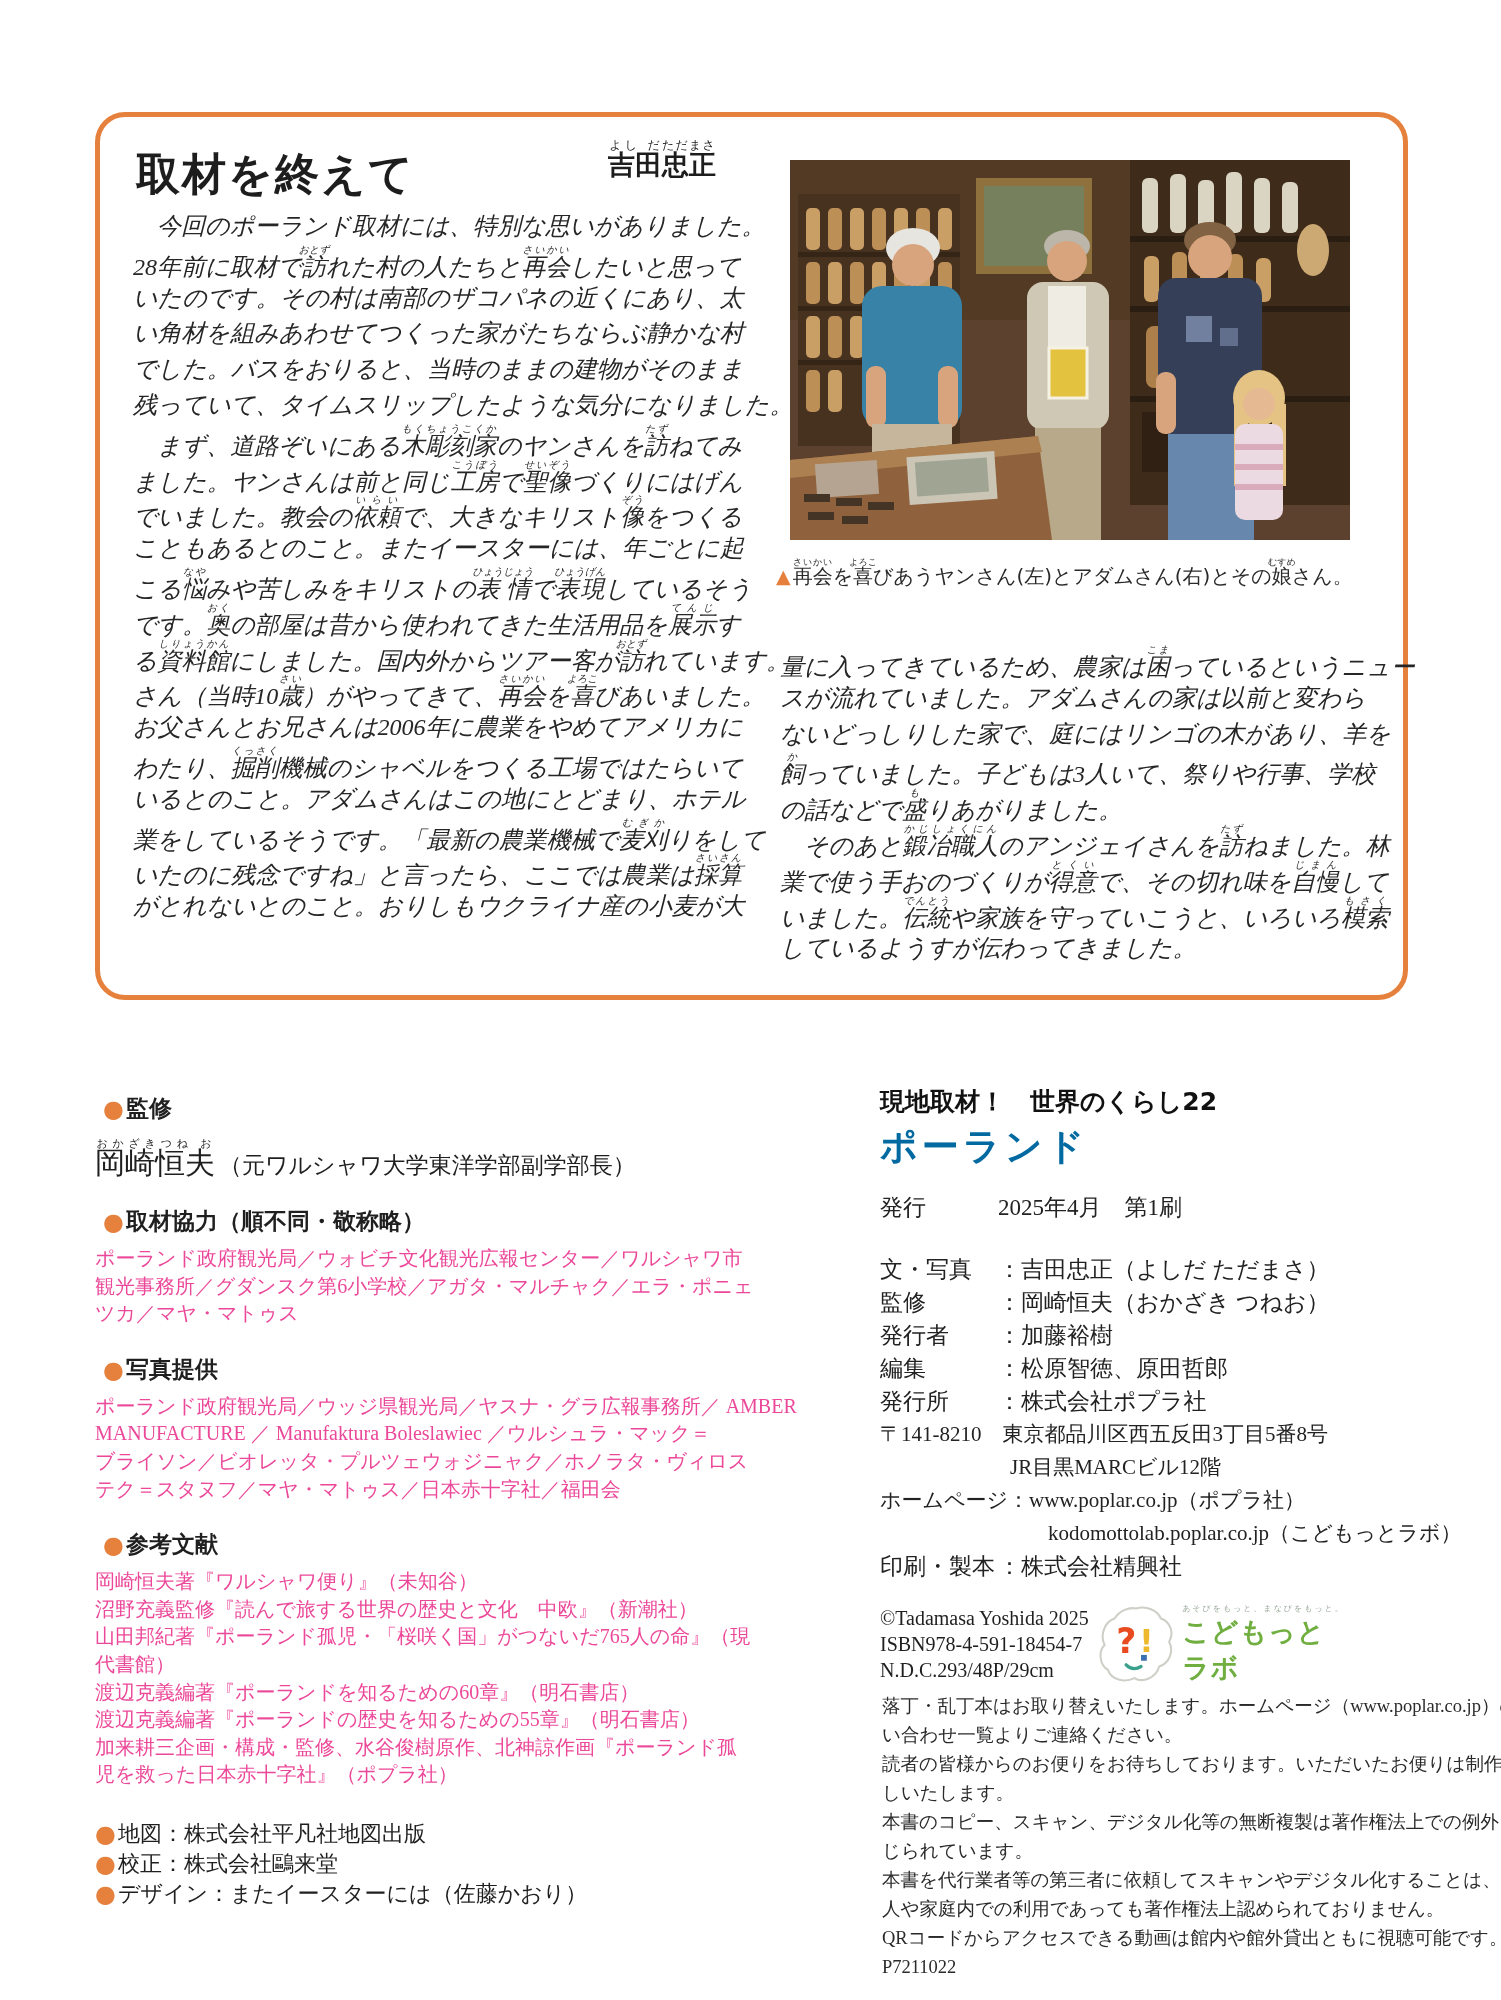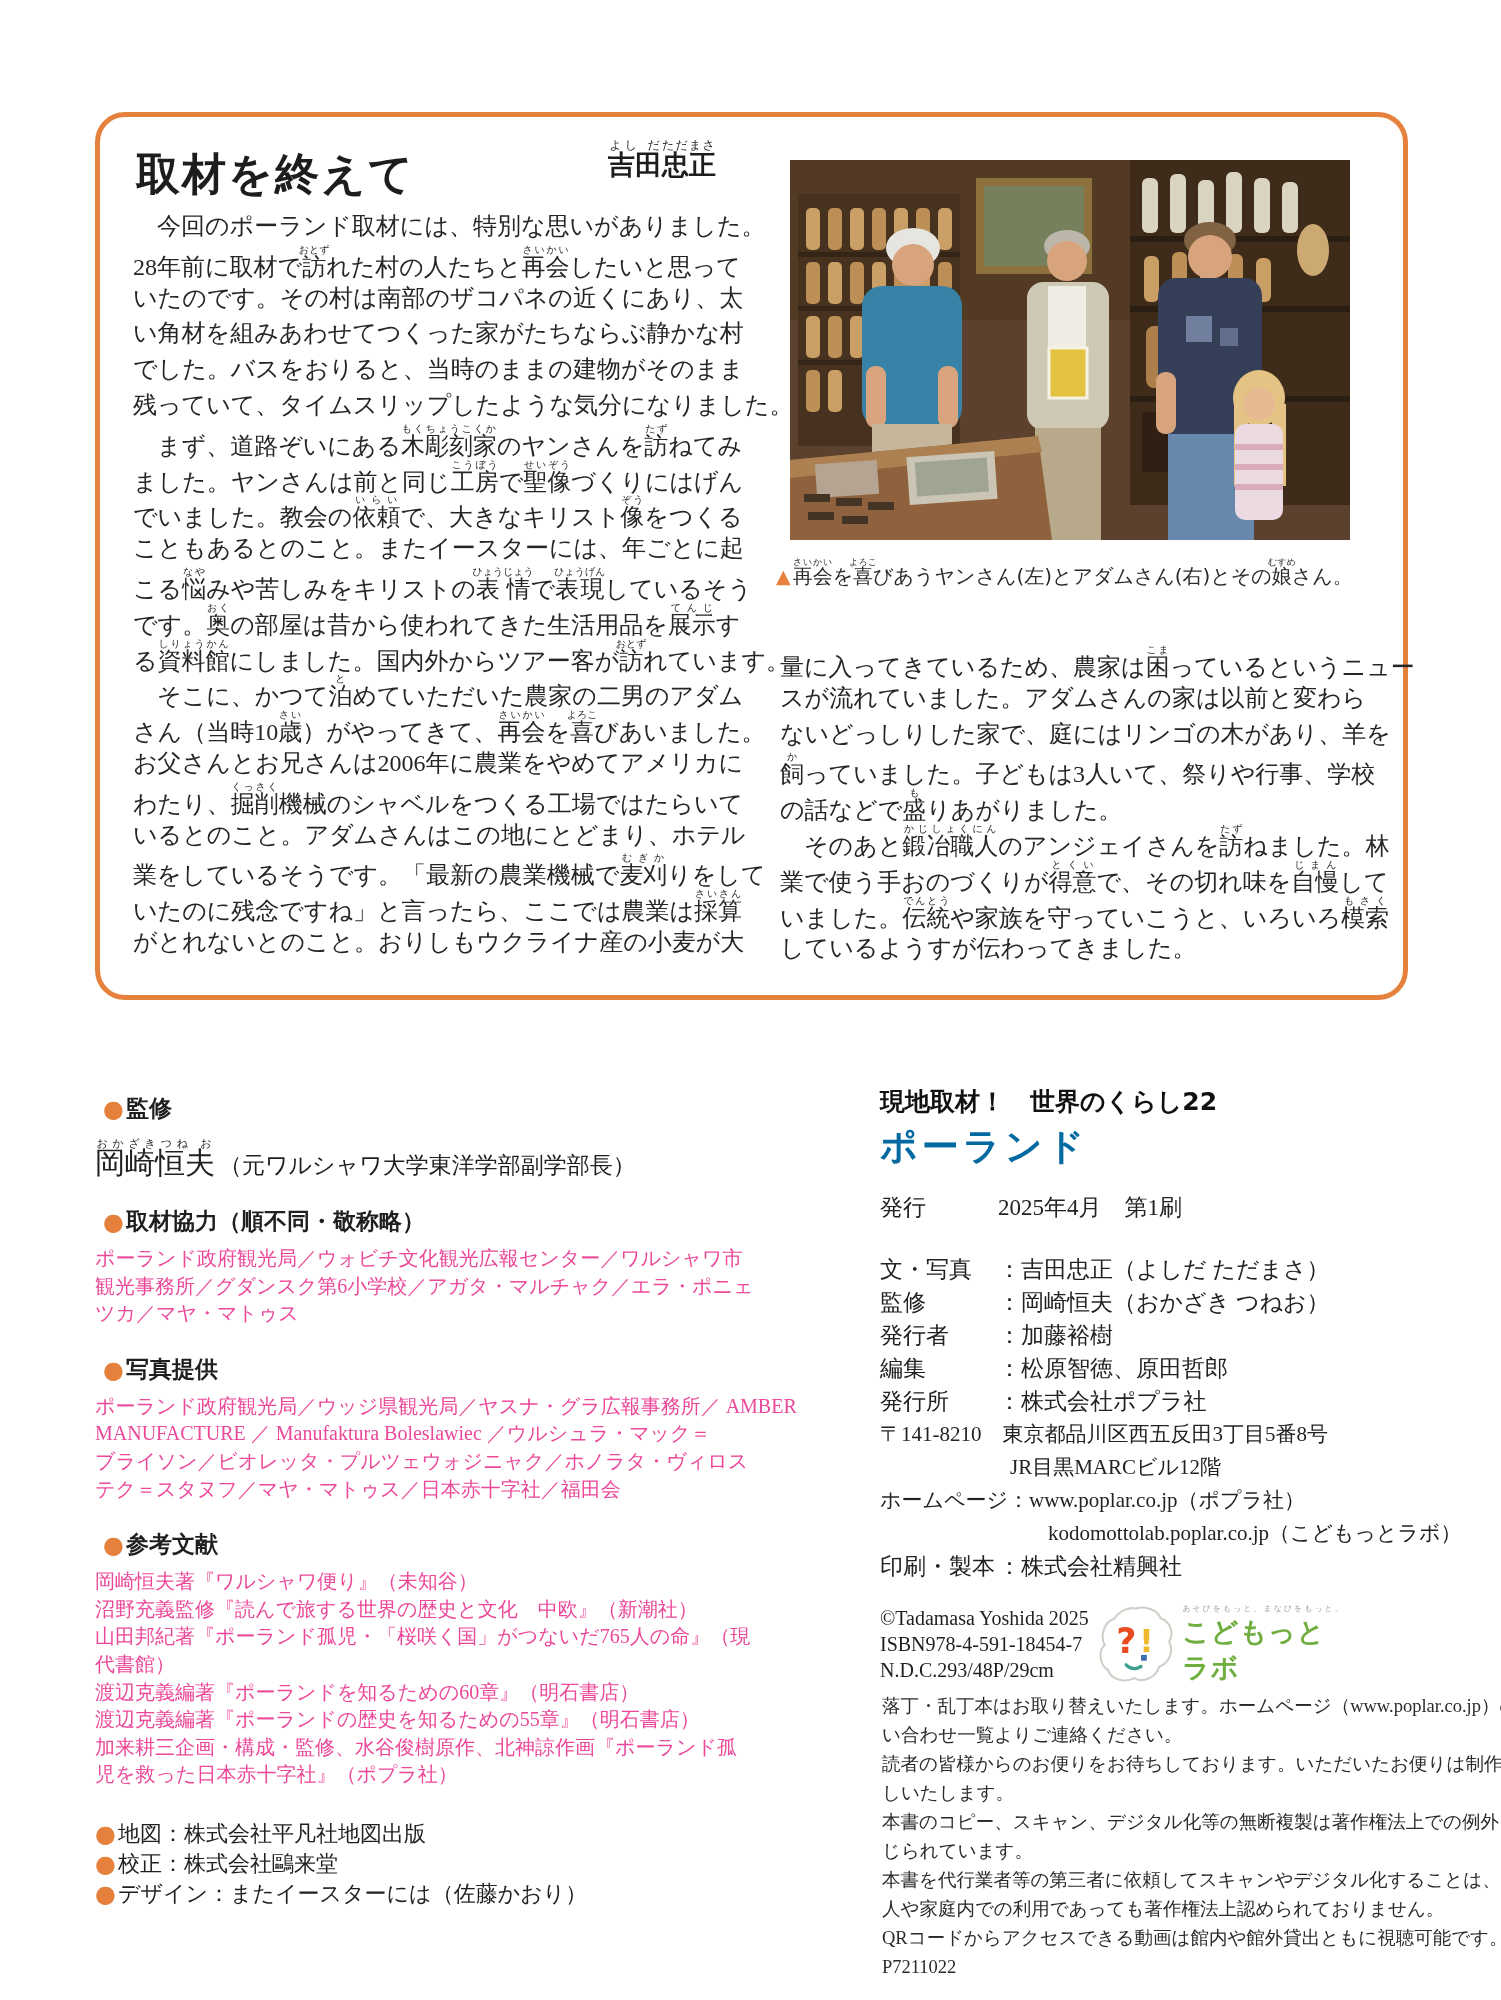--- a/index.html
+++ b/index.html
@@ -13,21 +13,21 @@
   .gothic{font-family:"DejaVu Sans","Liberation Sans",sans-serif;}
   .mincho{font-family:"Liberation Serif","DejaVu Serif",serif;}
 
   
   .essay-box{position:absolute;left:95px;top:112px;width:1303px;height:878px;
              border:5px solid var(--accent);border-radius:30px;background:#fff;}
   .essay-title{position:absolute;left:36px;top:28px;margin:0;font-size:44px;font-weight:bold;
                letter-spacing:2px;color:#1d1d1d;}
   .essay-author{position:absolute;left:508px;top:22px;font-size:27px;font-weight:bold;color:#1d1d1d;}
   .essay-author rt{font-size:12px;font-weight:normal;letter-spacing:1px;}
-  .essay-col{position:absolute;font-size:24px;line-height:35.8px;color:#262626;}
+  .essay-col{position:absolute;font-size:24px;line-height:35.8px;color:#262626;font-style:italic;}
   .essay-col .eline{white-space:pre;height:35.8px;}
   .essay-col ruby rt{font-size:10px;letter-spacing:0;}
   .col-left{left:33px;top:92px;width:640px;}
   .col-right{left:680px;top:528px;width:610px;}
   .photo-fig{position:absolute;left:690px;top:43px;width:560px;height:380px;margin:0;
              background:#4a301a;overflow:hidden;}
   .photo-fig svg{display:block;}
   .photo-caption{position:absolute;left:676px;top:440px;width:620px;margin:0;
                  font-size:20px;color:#2a2a2a;white-space:pre;}
   .photo-caption ruby rt{font-size:9px;}
@@ -93,21 +93,20 @@
         <div class="eline">い角材を組みあわせてつくった家がたちならぶ静かな村</div>
         <div class="eline">でした。バスをおりると、当時のままの建物がそのまま</div>
         <div class="eline">残っていて、タイムスリップしたような気分になりました。</div>
         <div class="eline">　まず、道路ぞいにある<ruby>木彫刻家<rt>もくちょうこくか</rt></ruby>のヤンさんを<ruby>訪<rt>たず</rt></ruby>ねてみ</div>
         <div class="eline">ました。ヤンさんは前と同じ<ruby>工房<rt>こうぼう</rt></ruby>で<ruby>聖像<rt>せいぞう</rt></ruby>づくりにはげん</div>
         <div class="eline">でいました。教会の<ruby>依頼<rt>いらい</rt></ruby>で、大きなキリスト<ruby>像<rt>ぞう</rt></ruby>をつくる</div>
         <div class="eline">こともあるとのこと。またイースターには、年ごとに起</div>
         <div class="eline">こる<ruby>悩<rt>なや</rt></ruby>みや苦しみをキリストの<ruby>表情<rt>ひょうじょう</rt></ruby>で<ruby>表現<rt>ひょうげん</rt></ruby>しているそう</div>
         <div class="eline">です。<ruby>奥<rt>おく</rt></ruby>の部屋は昔から使われてきた生活用品を<ruby>展示<rt>てんじ</rt></ruby>す</div>
         <div class="eline">る<ruby>資料館<rt>しりょうかん</rt></ruby>にしました。国内外からツアー客が<ruby>訪<rt>おとず</rt></ruby>れています。</div>
-        <div class="eline">　そこに、かつて<ruby>泊<rt>と</rt></ruby>めていただいた農家の二男のアダム</div>
         <div class="eline">さん（当時10<ruby>歳<rt>さい</rt></ruby>）がやってきて、<ruby>再会<rt>さいかい</rt></ruby>を<ruby>喜<rt>よろこ</rt></ruby>びあいました。</div>
         <div class="eline">お父さんとお兄さんは2006年に農業をやめてアメリカに</div>
         <div class="eline">わたり、<ruby>掘削<rt>くっさく</rt></ruby>機械のシャベルをつくる工場ではたらいて</div>
         <div class="eline">いるとのこと。アダムさんはこの地にとどまり、ホテル</div>
         <div class="eline">業をしているそうです。「最新の農業機械で<ruby>麦刈<rt>むぎか</rt></ruby>りをして</div>
         <div class="eline">いたのに残念ですね」と言ったら、ここでは農業は<ruby>採算<rt>さいさん</rt></ruby></div>
         <div class="eline">がとれないとのこと。おりしもウクライナ産の小麦が大</div>
       </div>
 
     <figure class="photo-fig">

